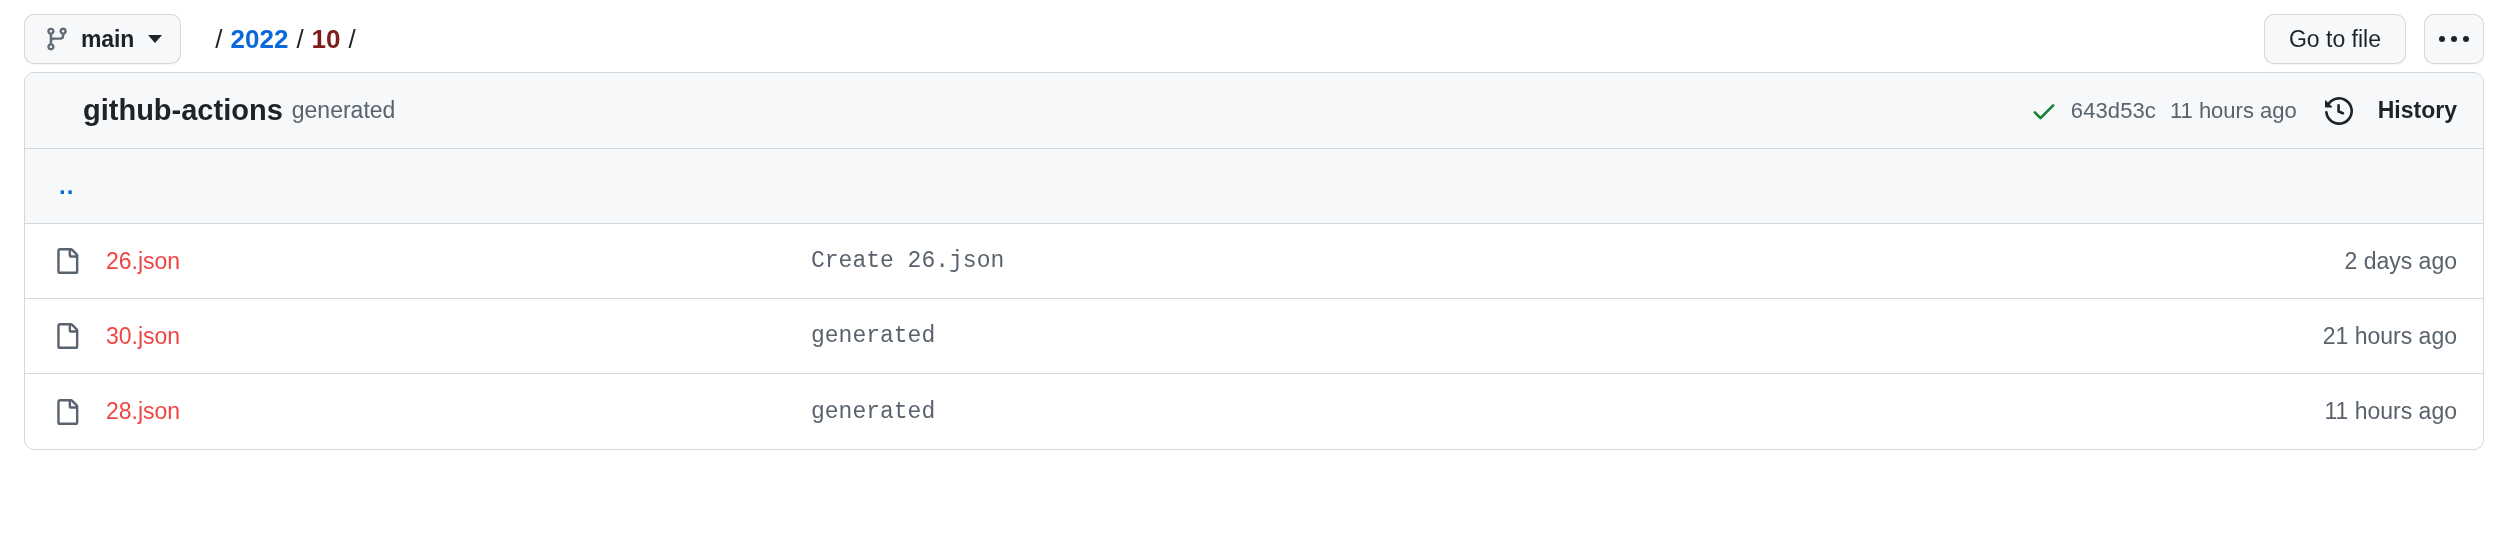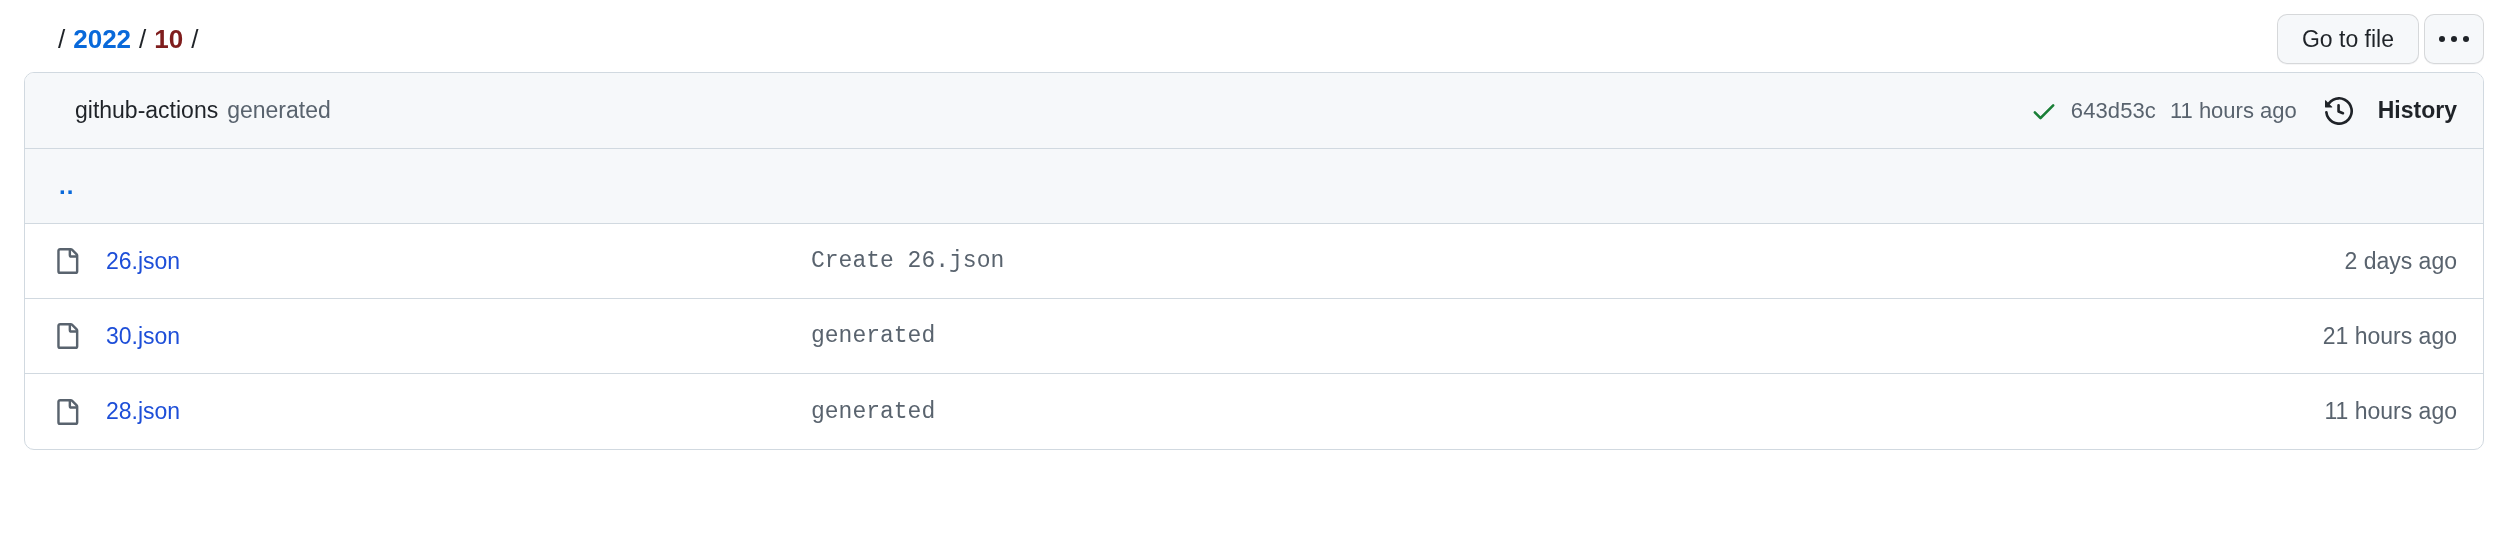--- a/index.html
+++ b/index.html
@@ -101,21 +101,21 @@
     color: #1f2328;
     font-weight: 400;
     margin-left: 8px;
   }
 
   .topbar-spacer { flex: 1 1 auto; }
 
   .topbar-actions {
     display: flex;
     align-items: center;
-    gap: 5px;
+    gap: 18px;
   }
 
   .btn {
     display: inline-flex;
     align-items: center;
     justify-content: center;
     gap: 9px;
     height: 50px;
     padding: 0 24px;
     background: #f6f8fa;
@@ -162,24 +162,24 @@
     display: flex;
     align-items: center;
     height: 76px;
     padding: 0 26px 0 26px;
     background: #f6f8fa;
     border-bottom: 1px solid #d1d9e0;
     box-sizing: border-box;
   }
 
   .commit-author {
-    font-size: 23px;
-    font-weight: 400;
-    color: #1f2328;
-    margin-left: 24px;
+    font-size: 29px;
+    font-weight: 700;
+    color: #1f2328;
+    margin-left: 32px;
     cursor: pointer;
   }
 
   .commit-message {
     font-size: 23px;
     font-weight: 400;
     color: #59636e;
     margin-left: 9px;
     cursor: pointer;
   }
@@ -271,21 +271,21 @@
     display: block;
     width: 26px;
     height: 26px;
     color: #59636e;
     flex: none;
     margin-left: 3px;
   }
 
   .file-name {
     font-size: 23px;
-    color: #1d4ed8;
+    color: #ef4444;
     cursor: pointer;
     white-space: nowrap;
   }
 
   .cell-message {
     flex: 1 1 auto;
     font-size: 23px;
     color: #59636e;
     white-space: nowrap;
     overflow: hidden;
@@ -303,20 +303,27 @@
     padding-left: 20px;
   }
 </style>
 </head>
 <body>
 
 <div class="page">
 
   <div class="topbar">
 
+    <div class="branch-button">
+      <svg class="branch-icon" viewBox="0 0 16 16" fill="currentColor" aria-hidden="true">
+        <path d="M9.5 3.25a2.25 2.25 0 1 1 3 2.122V6A2.5 2.5 0 0 1 10 8.5H6a1 1 0 0 0-1 1v1.128a2.251 2.251 0 1 1-1.5 0V5.372a2.25 2.25 0 1 1 1.5 0v1.836A2.493 2.493 0 0 1 6 7h4a1 1 0 0 0 1-1v-.628A2.25 2.25 0 0 1 9.5 3.25Zm-6 0a.75.75 0 1 0 1.5 0 .75.75 0 0 0-1.5 0Zm8.25-.75a.75.75 0 1 0 0 1.5.75.75 0 0 0 0-1.5ZM4.25 12a.75.75 0 1 0 0 1.5.75.75 0 0 0 0-1.5Z"></path>
+      </svg>
+      <span class="branch-name">main</span>
+      <span class="caret"></span>
+    </div>
 
     <div class="breadcrumb">
       <span class="crumb-sep">/</span>
       <span class="crumb-link">2022</span>
       <span class="crumb-sep">/</span>
       <span class="crumb-current">10</span>
       <span class="crumb-sep-end">/</span>
     </div>
 
     <div class="topbar-spacer"></div>

